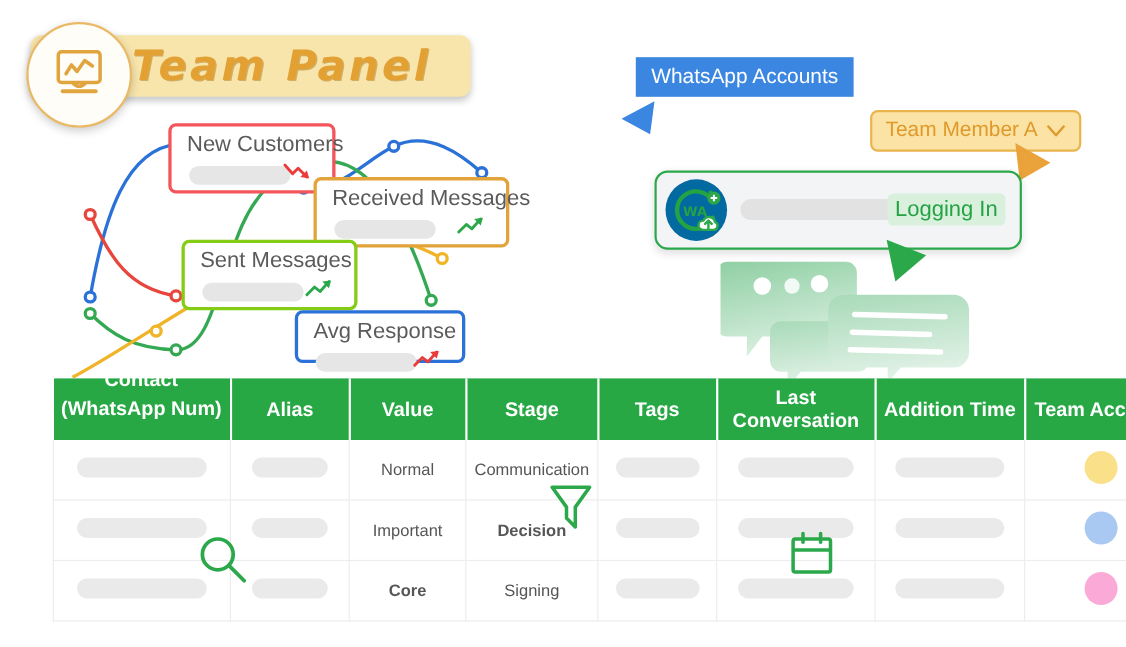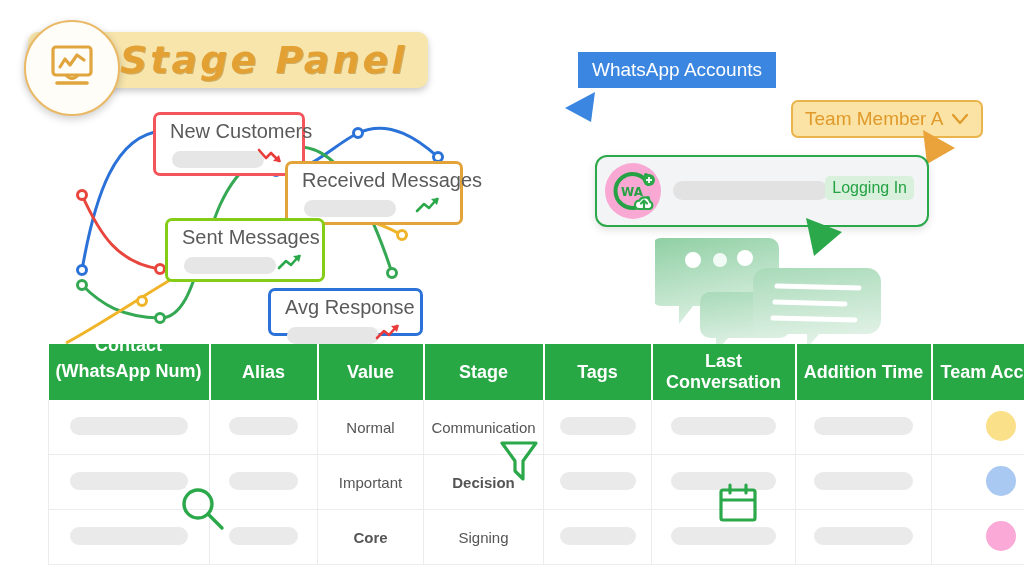--- a/index.html
+++ b/index.html
@@ -58,21 +58,21 @@
   }
   .metric-value-bar{
     position:absolute;left:16px;top:36px;
     width:92px;height:17px;border-radius:9px;background:#e6e6e6;
   }
   .metric-trend{position:absolute;right:16px;top:30px;width:30px;height:22px;}
 
   #card-new-customers{left:153px;top:112px;width:152px;height:64px;border:3px solid #f4555a;}
   #card-received{left:285px;top:161px;width:178px;height:64px;border:3px solid #e2a33a;}
   #card-sent{left:165px;top:218px;width:160px;height:64px;border:3px solid #84cc16;}
-  #card-avg{left:268px;top:288px;width:155px;height:48px;border:3px solid #2b72d8;}
+  #card-avg{left:268px;top:282px;width:155px;height:48px;border:3px solid #2b72d8;}
 
   
   #wa-accounts-badge{
     position:absolute;left:578px;top:52px;
     height:36px;padding:0 14px;
     background:#3a86e0;border-radius:0;
     color:#fff;font-size:19px;line-height:36px;white-space:nowrap;
   }
   #wa-accounts-pointer{
     position:absolute;left:565px;top:90px;width:36px;height:34px;
@@ -89,31 +89,31 @@
   #wa-account-row{
     position:absolute;left:595px;top:155px;
     width:330px;height:68px;
     background:#f3f4f6;
     border:2px solid #2aa84a;
     border-radius:12px;
     box-shadow:0 3px 8px rgba(0,0,0,.12);
   }
   #wa-logo-wrap{
     position:absolute;left:8px;top:6px;width:56px;height:56px;
-    border-radius:50%;background:#f9a8d4;
+    border-radius:50%;background:#0369a1;
     display:flex;align-items:center;justify-content:center;
   }
   #wa-name-bar{
     position:absolute;left:76px;top:24px;width:155px;height:19px;
     border-radius:10px;background:#e2e2e2;
   }
   #wa-status-badge{
     position:absolute;right:13px;top:19px;
     padding:3px 7px;border-radius:5px;
-    background:#d8f0dc;color:#25a244;font-size:16px;white-space:nowrap;
+    background:#d8f0dc;color:#25a244;font-size:20px;white-space:nowrap;
   }
   #wa-row-pointer{position:absolute;left:800px;top:218px;width:42px;height:40px;}
   #chat-bubbles{position:absolute;left:655px;top:230px;width:240px;height:118px;}
 
   
   #data-table{
     position:absolute;left:48px;top:344px;
     width:944px;
     border-collapse:collapse;
     table-layout:fixed;
@@ -173,21 +173,21 @@
   <div id="header-logo">
     <span>
       <svg width="56" height="56" viewBox="0 0 56 56">
         <rect x="9" y="9" width="38" height="28" rx="3" fill="none" stroke="#e0a53f" stroke-width="3.2"></rect>
         <polyline points="16,29 21,21 26,27 33,17 40,22" fill="none" stroke="#e0a53f" stroke-width="3.2" stroke-linecap="round" stroke-linejoin="round"></polyline>
         <path d="M22 37 q6 7 12 0" fill="none" stroke="#e0a53f" stroke-width="3.2"></path>
         <line x1="13" y1="45" x2="43" y2="45" stroke="#e0a53f" stroke-width="3.6" stroke-linecap="round"></line>
       </svg>
     </span>
   </div>
-  <div id="header-title">Stage Panel</div>
+  <div id="header-title">Team Panel</div>
 
   <div id="chart-area">
     <svg id="chart-svg" width="520" height="255" viewBox="0 0 520 255">
 
       <path d="M42,175 C55,100 75,40 122,36 C170,32 192,72 236,76 C270,79 290,52 318,38 C350,23 380,46 398,62" fill="none" stroke="#2b72d8" stroke-width="3"></path>
       <circle cx="42" cy="175" r="4.5" fill="#fff" stroke="#2b72d8" stroke-width="3"></circle>
       <circle cx="122" cy="36" r="4.5" fill="#fff" stroke="#2b72d8" stroke-width="3"></circle>
       <circle cx="236" cy="76" r="4.5" fill="#fff" stroke="#2b72d8" stroke-width="3"></circle>
       <circle cx="318" cy="38" r="4.5" fill="#fff" stroke="#2b72d8" stroke-width="3"></circle>
       <circle cx="398" cy="62" r="4.5" fill="#fff" stroke="#2b72d8" stroke-width="3"></circle>

